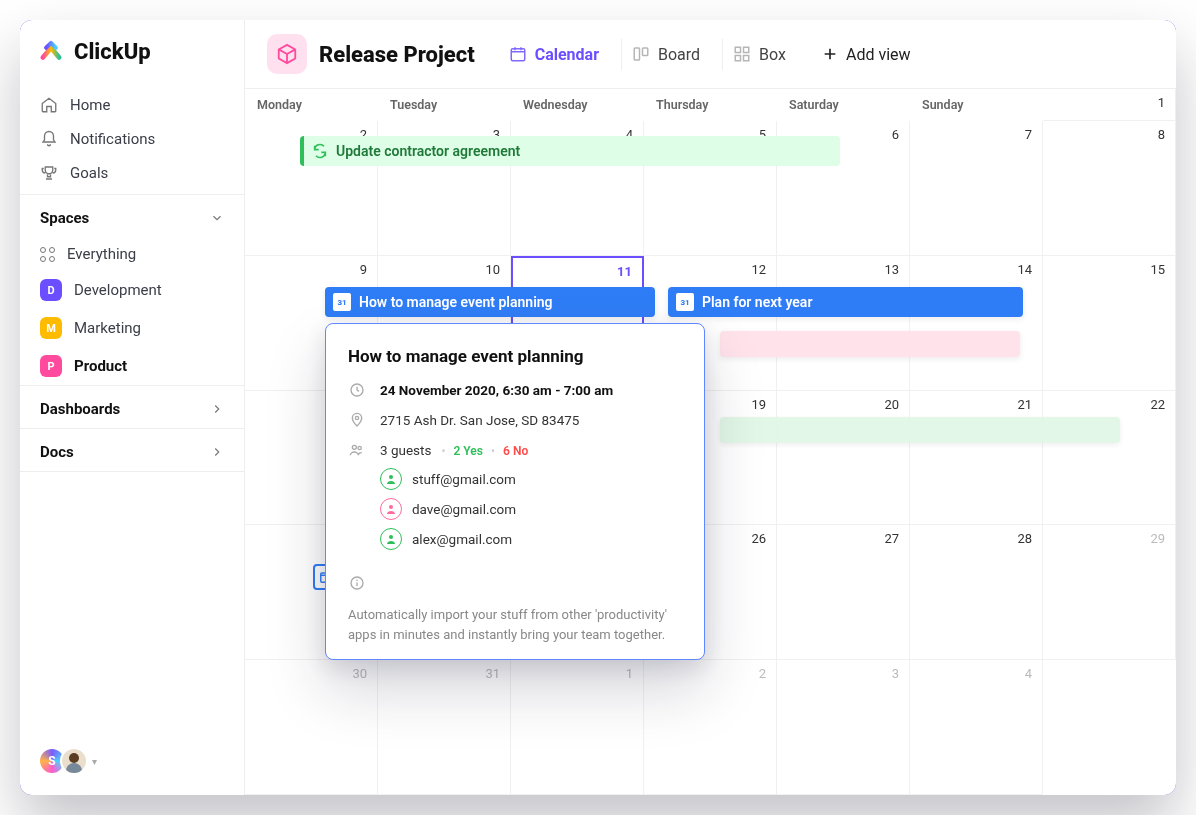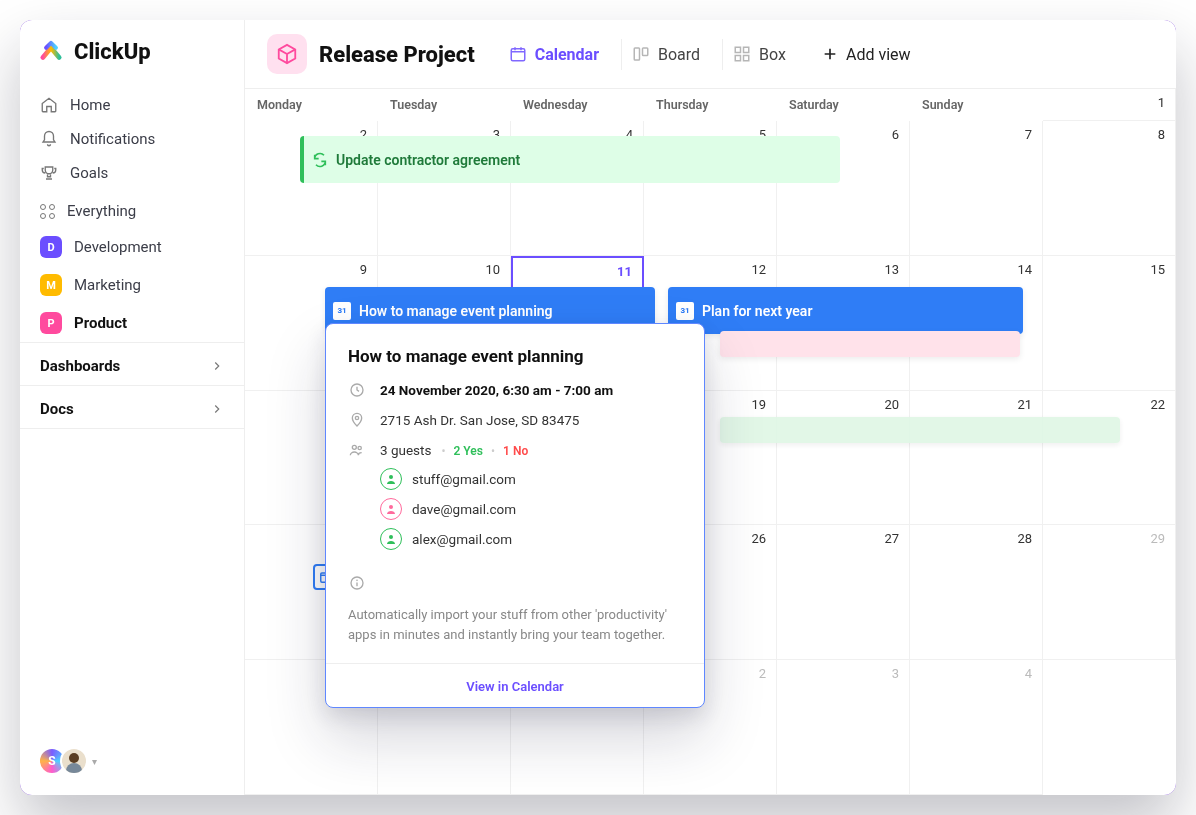--- a/index.html
+++ b/index.html
@@ -50,21 +50,21 @@
 .add-view { display:flex; align-items:center; gap:8px; padding-left:14px; color:#222; font-size:16px; cursor:pointer;}
 
 .cal { flex:1; display:grid; grid-template-columns: repeat(7, 1fr); grid-template-rows: 32px repeat(5, 1fr); position:relative;}
 .dayhdr { font-size: 12.5px; font-weight: 600; color: #666; padding: 8px 12px; }
 .cell { border-right: 1px solid #f0f0f0; border-bottom: 1px solid #f0f0f0; position: relative; }
 .cell .dnum { position: absolute; top: 6px; right: 10px; font-size: 13px; color: #333; }
 .cell.grey .dnum { color: #bbb; }
 .today { border: 2px solid #6b4eff; }
 .today .dnum { color: #6b4eff; font-weight: 700; text-align: center; }
 
-.evt { position: absolute; height: 47px; border-radius: 4px; display: flex; align-items: center; gap: 8px; padding: 0 8px; font-size: 14px; font-weight: 600; color: #fff; box-shadow: 0 2px 6px rgba(0,0,0,0.08); }
+.evt { position: absolute; height: 30px; border-radius: 4px; display: flex; align-items: center; gap: 8px; padding: 0 8px; font-size: 14px; font-weight: 600; color: #fff; box-shadow: 0 2px 6px rgba(0,0,0,0.08); }
 .evt .cal-ic { width:18px; height:18px; background:#fff; border-radius:2px; display:flex; align-items:center; justify-content:center; font-size:8px; font-weight:800; }
 .evt-green-light { background: #defee7; color:#1f7a3a; border-left: 4px solid #2fbf5a; box-shadow:none;}
 .evt-blue { background: #2f7df6; }
 .evt-pink { background: #ffe2ea; }
 .evt-greenbar { background: #dff7e5; }
 .evt-blue-square { position:absolute; width:26px; height:26px; border-radius:4px; border:2px solid #2f7df6; display:flex; align-items:center; justify-content:center; }
 
 .popup {
   position: absolute;
   left: 80px; top: 234px;
@@ -132,20 +132,26 @@
         <span>Notifications</span>
       </div>
       <div class="nav-item">
         <svg width="18" height="18" viewBox="0 0 24 24" fill="none" stroke="#777" stroke-width="1.8">
             <path d="M7 4h10v4a5 5 0 0 1-10 0zM5 6H3v2a4 4 0 0 0 4 4M19 6h2v2a4 4 0 0 1-4 4M10 14v3h4v-3M8 20h8"></path>
           </svg>
         <span>Goals</span>
       </div>
     </div>
 
+    <div class="section noborder" style="border-top:1px solid #eee;">
+      <span>Spaces</span>
+      <svg class="chev" width="14" height="14" viewBox="0 0 24 24" fill="none" stroke="currentColor" stroke-width="2">
+          <path d="M6 9l6 6 6-6"></path>
+        </svg>
+    </div>
     <div class="space-item">
       <span class="dots4">
           <span></span>
           <span></span>
           <span></span>
           <span></span>
         </span>
       <span>Everything</span>
     </div>
     <div class="space-item">
@@ -395,21 +401,21 @@
                 <circle cx="16" cy="9" r="2.5"></circle>
                 <path d="M2 20c0-3 3-5 6-5s6 2 6 5M14 20c0-2.5 2.5-4 5-4"></path>
               </svg>
             </span>
           <span style="display:flex; gap:10px; align-items:baseline;">
             <span>3 guests</span>
             <span class="guests-badges">
               <span class="dot">•</span>
                 <span class="g-yes">2 Yes</span>
               <span class="dot">•</span>
-                <span class="g-no">1 No</span>
+                <span class="g-no">6 No</span>
             </span>
           </span>
         </div>
         <div class="guest">
           <span class="gav green">
               <svg viewBox="0 0 24 24" fill="currentColor">
                 <circle cx="12" cy="8" r="4"></circle>
                 <path d="M4 22c0-4 4-6 8-6s8 2 8 6z"></path>
               </svg>
             </span>
@@ -436,20 +442,17 @@
         <div class="prow" style="margin-top:21px;flex-direction:column;">
           <span class="ic">
               <svg width="16" height="16" viewBox="0 0 24 24" fill="#aaa">
                 <circle cx="12" cy="12" r="9" fill="none" stroke="#aaa" stroke-width="2"></circle>
                 <circle cx="12" cy="8" r="1.2"></circle>
                 <rect x="11" y="11" width="2" height="6" rx="1"></rect>
               </svg>
             </span>
           <span class="desc">Automatically import your stuff from other 'productivity' apps in minutes and instantly bring your team together.</span>
         </div>
-        <div class="popup-footer">
-          <a>View in Calendar</a>
-        </div>
       </div>
 
     </div>
   </div>
 </div>
 
 </body></html>

